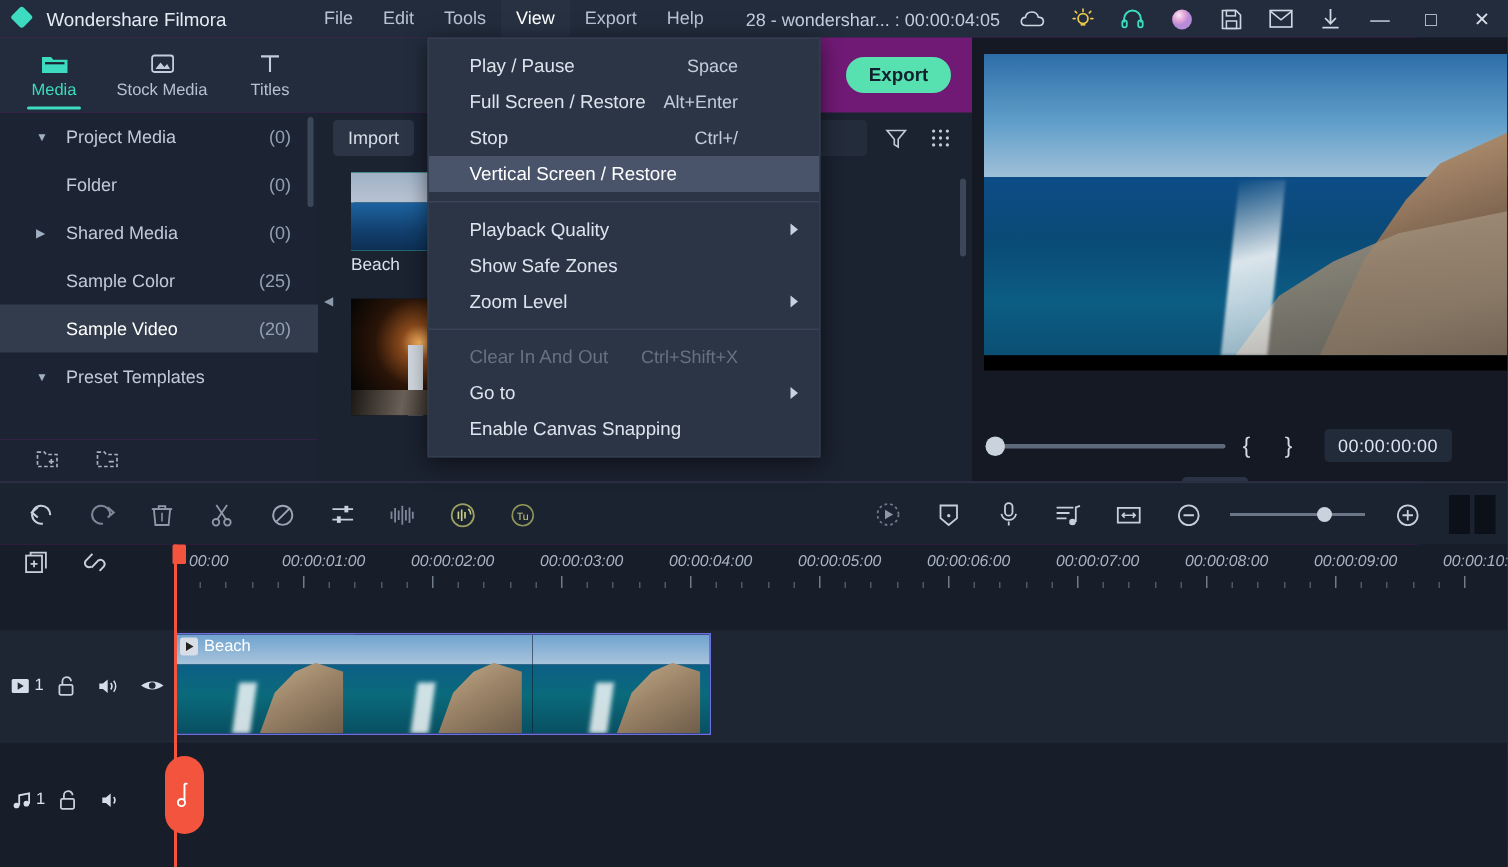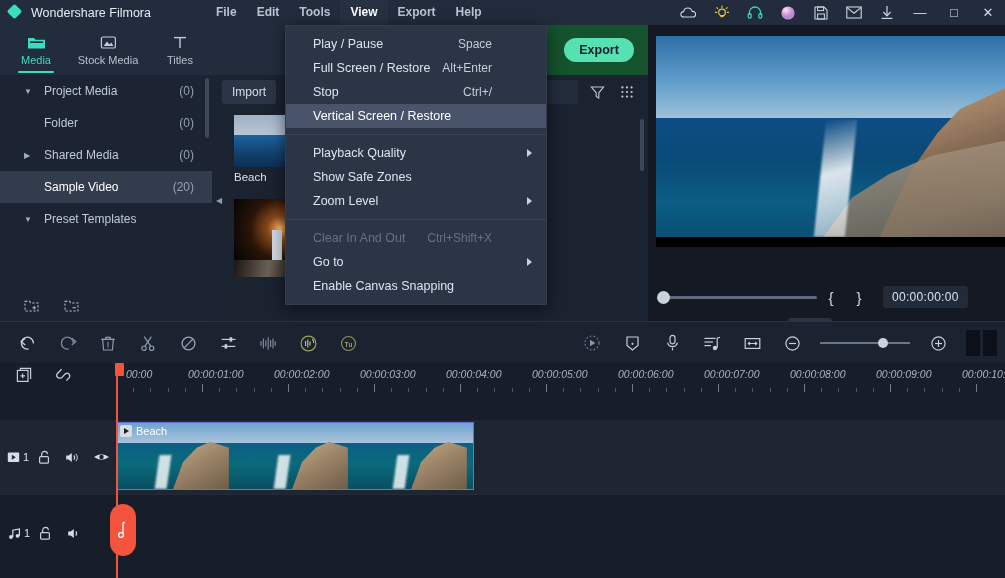--- a/index.html
+++ b/index.html
@@ -2,34 +2,34 @@
 <html><head>
 <meta charset="utf-8">
 <style>
   * { box-sizing: border-box; margin:0; padding:0; }
   html,body { width:1005px; height:578px; overflow:hidden; }
   body {
     font-family: "Liberation Sans", "DejaVu Sans", sans-serif;
     background:#1b2230; color:#c8d0dd; font-size:12px;
     -webkit-font-smoothing: antialiased;
   }
-  .app { position:relative; width:945px; height:578px; background:#14532d; }
+  .app { position:relative; width:945px; height:578px; background:#701a75; }
 
   
   .titlebar{
     position:absolute; left:0; top:0; width:1005px; height:25px;
     background:#222c3c; display:flex; align-items:center;
   }
   .logo-mark{ width:18px;height:18px;margin-left:6px;position:relative; }
   .logo-mark i{
     position:absolute;left:3px;top:2px;width:11px;height:11px;background:#3ddcc0;
     transform:rotate(45deg); border-radius:2px;
   }
   .app-name{ margin-left:7px; font-size:12.5px; color:#e4ebf3; white-space:nowrap;}
-  .menu{ display:flex; margin-left:55px; align-items:center; height:25px;font-weight:bold;}
+  .menu{ display:flex; margin-left:55px; align-items:center; height:25px;}
   .menu-item{
     padding:0 10px; height:25px; line-height:25px; font-size:12px; color:#b9c4d2;
     cursor:default;
   }
   .menu-item.active{ color:#ffffff; background:#273142; }
   .proj-title{ margin-left:18px; font-size:12px; color:#c3cddb; white-space:nowrap;}
   .tb-icons{ position:absolute; right:0; top:0; height:25px; display:flex; align-items:center;}
   .tb-ic{ width:33px;height:25px; display:flex;align-items:center;justify-content:center; }
   .tb-ic svg{ display:block; }
   .win-btn{ width:34px;height:25px;display:flex;align-items:center;justify-content:center;color:#d5dde8;font-size:13px;}
@@ -228,20 +228,21 @@
 
     <div class="menu">
       <div class="menu-item">File</div>
       <div class="menu-item">Edit</div>
       <div class="menu-item">Tools</div>
       <div class="menu-item active">View</div>
       <div class="menu-item">Export</div>
       <div class="menu-item">Help</div>
     </div>
 
+    <div class="proj-title">28 - wondershar... : 00:00:04:05</div>
 
     <div class="tb-icons">
       <div class="tb-ic">
         <svg width="17" height="13" viewBox="0 0 17 13">
             <path d="M4 11 Q0.6 11 0.9 8 Q1.2 5.6 3.6 5.6 Q4.2 2 7.8 2 Q11.4 2 12.2 5.4 Q15.6 5.5 15.6 8.2 Q15.6 11 12.8 11 Z" fill="none" stroke="#cdd6e1" stroke-width="1.1"></path>
           </svg>
       </div>
       <div class="tb-ic">
         <svg width="16" height="16" viewBox="0 0 16 16">
           <circle cx="8" cy="7.4" r="3.3" fill="none" stroke="#e8c74a" stroke-width="1.2"></circle>
@@ -338,20 +339,24 @@
       <span class="cnt">(0)</span>
     </div>
     <div class="nav-row indent nocaret">
       <span class="lbl">Folder</span>
       <span class="cnt">(0)</span>
     </div>
     <div class="nav-row">
       <span class="caret">▶</span>
       <span class="lbl">Shared Media</span>
       <span class="cnt">(0)</span>
+    </div>
+    <div class="nav-row nocaret">
+      <span class="lbl">Sample Color</span>
+      <span class="cnt">(25)</span>
     </div>
     <div class="nav-row nocaret sel">
       <span class="lbl">Sample Video</span>
       <span class="cnt">(20)</span>
     </div>
     <div class="nav-row">
       <span class="caret">▼</span>
       <span class="lbl">Preset Templates</span>
       <span class="cnt"></span>
     </div>

